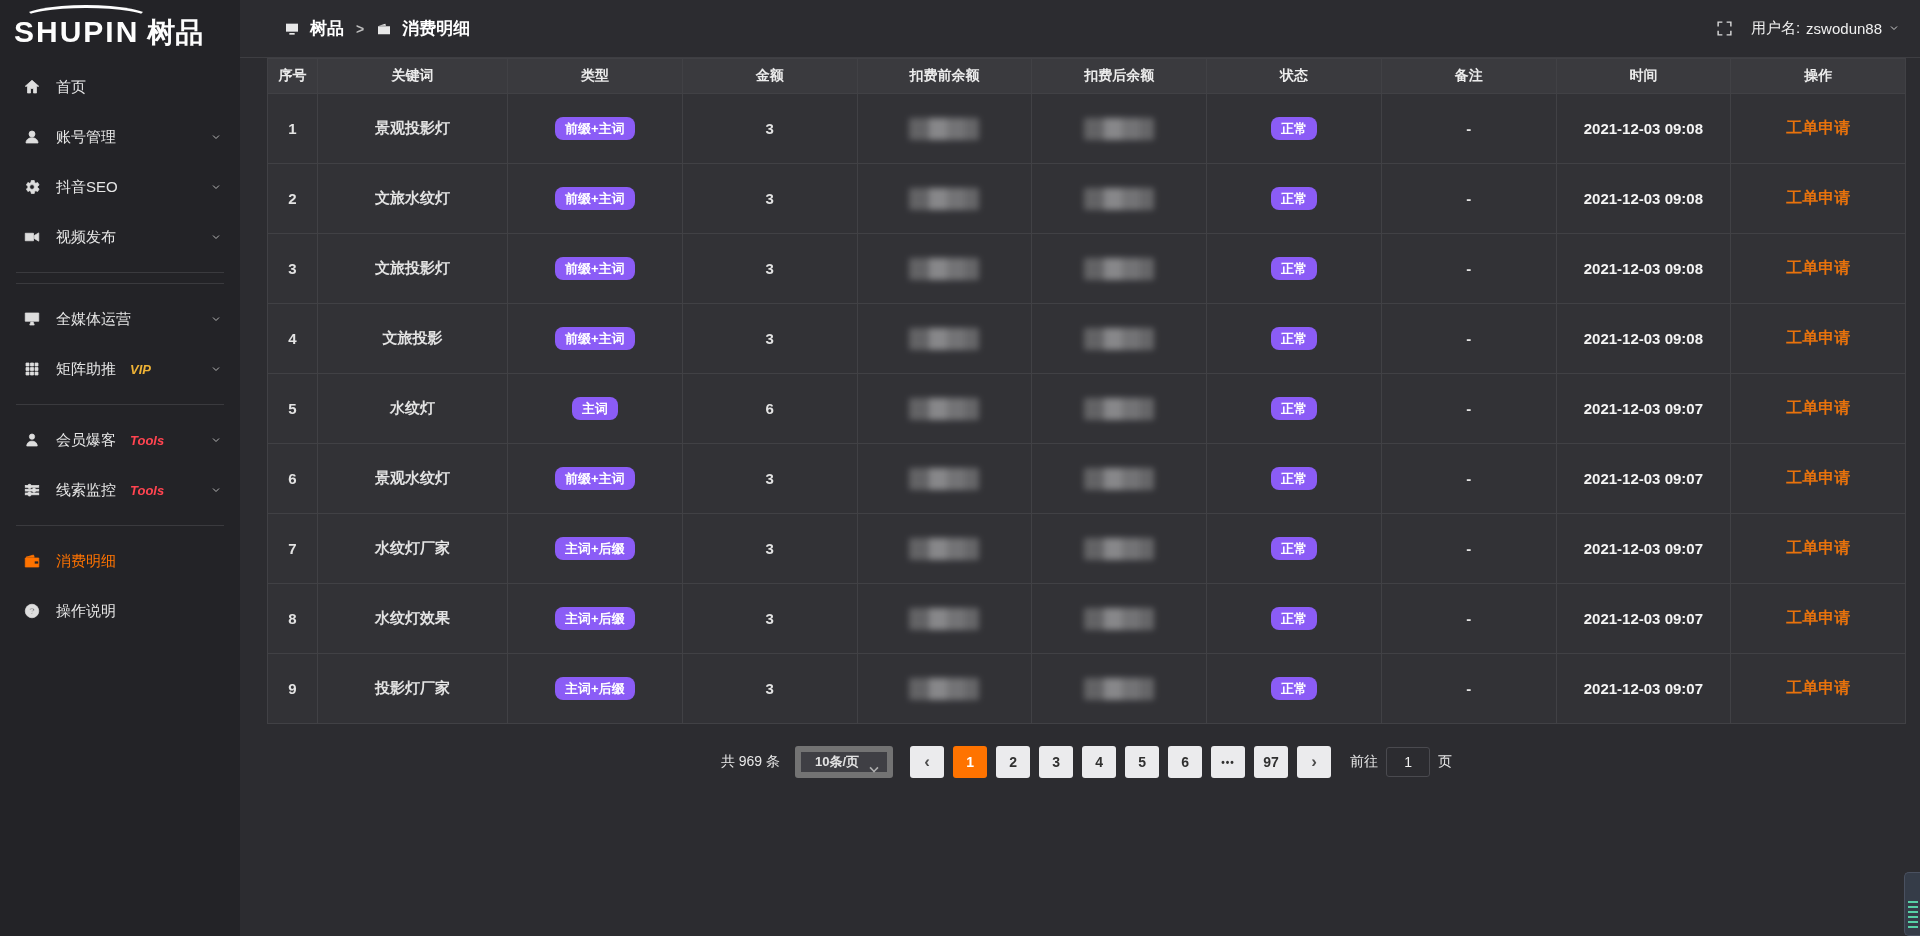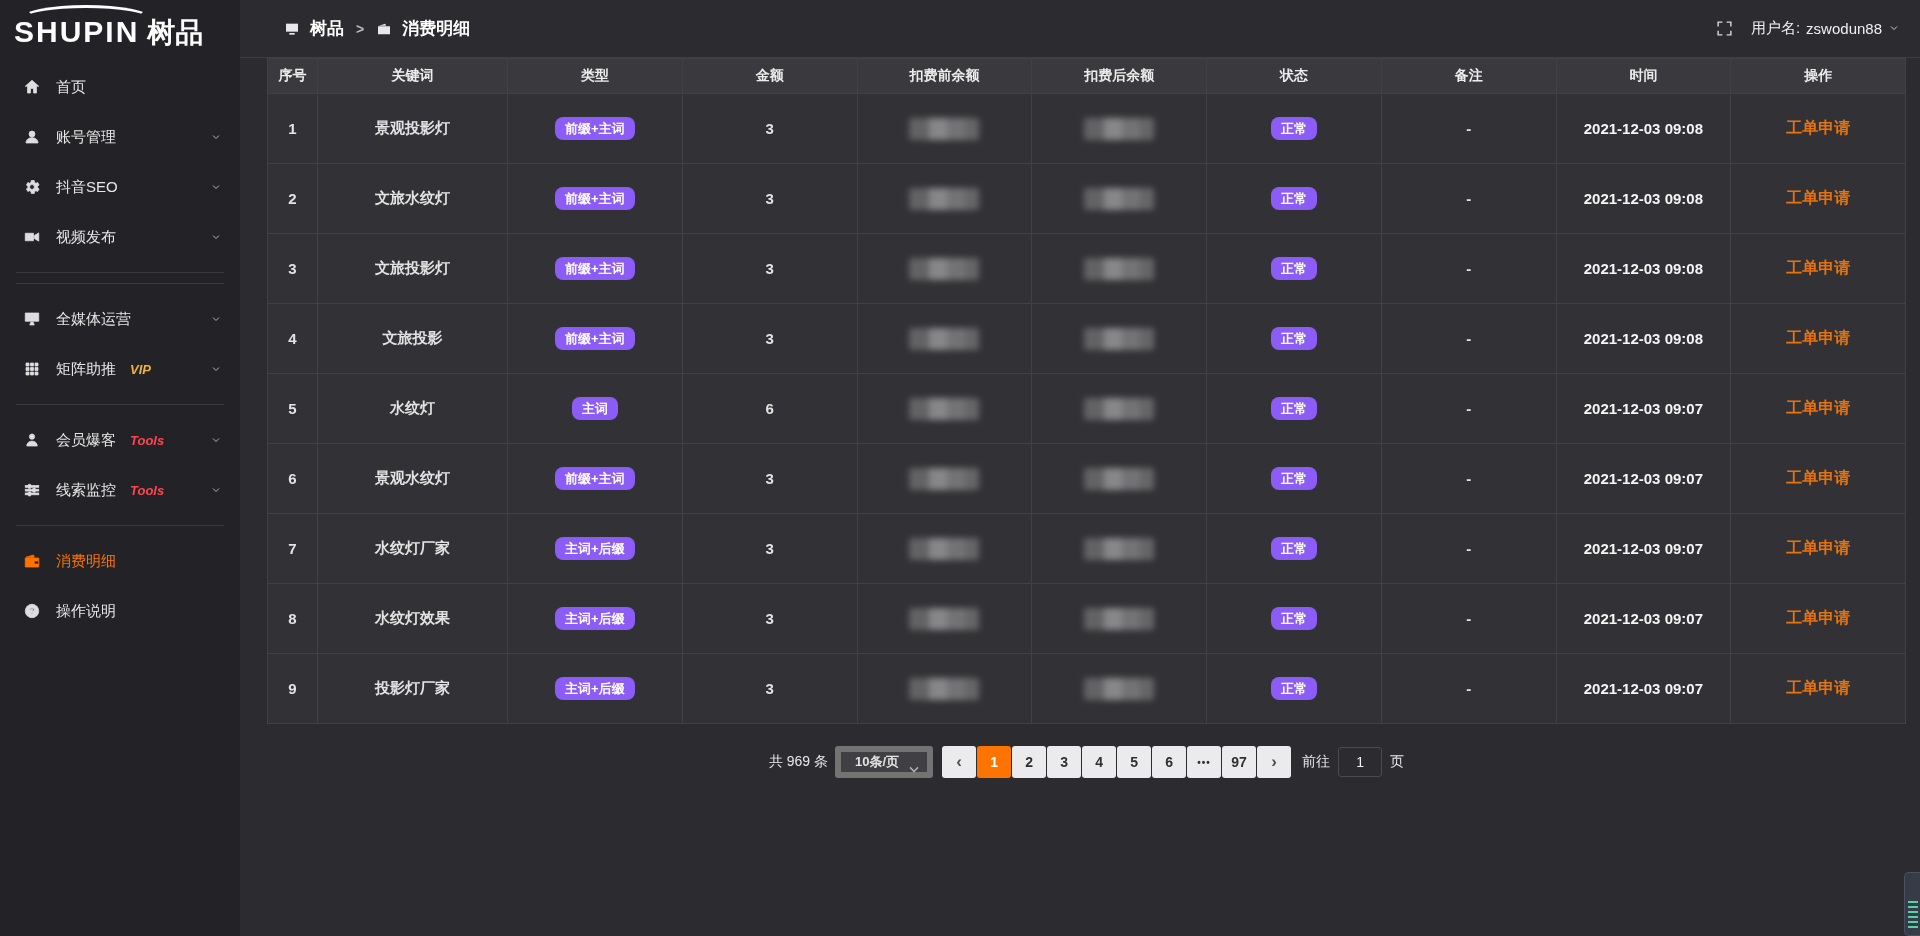--- a/index.html
+++ b/index.html
@@ -55,21 +55,21 @@
   tbody td { background:#323236; height:70px; font-size:15px; font-weight:600; color:#e3e3e3; }
   td.time { font-size:15px; font-weight:700; color:#f5f5f5; }
   .tag { display:inline-block; background:#8b5cf6; color:#fff; font-size:13px; font-weight:600;
     padding:5px 10px; border-radius:8px; line-height:1; }
   .redacted { display:inline-block; width:70px; height:22px; border-radius:2px; vertical-align:middle;
     background:linear-gradient(90deg,#6f6f71 0 28%,#9d9d9f 28% 55%,#848486 55% 80%,#737375 80%);
     filter:blur(3px); opacity:.8; }
   a.action { color:#e8720c; cursor:pointer; text-decoration:none; font-size:16px; font-weight:600; }
 
   
-  .pagination { margin:22px 14px 0 27px; display:flex; align-items:center; justify-content:center; gap:1px; }
+  .pagination { margin:22px 14px 0 27px; display:flex; align-items:center; justify-content:center; gap:9px; }
   .pg-total { color:#e8e8e8; font-size:14px; margin-right:6px; }
   .pg-size { position:relative; display:flex; align-items:center; height:32px; padding:0 28px 0 14px;
     background:#3f3f44; border:6px solid #737373; border-radius:3px; color:#e3e3e3; font-size:13px;
     font-weight:600; cursor:pointer; margin-right:8px; }
   .pg-size .caret { position:absolute; right:9px; top:12px; width:8px; height:8px;
     border-right:2px solid #aeaeae; border-bottom:2px solid #aeaeae; transform:rotate(45deg) scale(.8); }
   .pg-btn { min-width:34px; height:32px; border:none; border-radius:3px; background:#ebebed; color:#303030;
     font-size:14px; font-weight:700; cursor:pointer; display:flex; align-items:center; justify-content:center;
     font-family:inherit; }
   .pg-btn.arrow { font-size:17px; color:#4d4d4d; }

